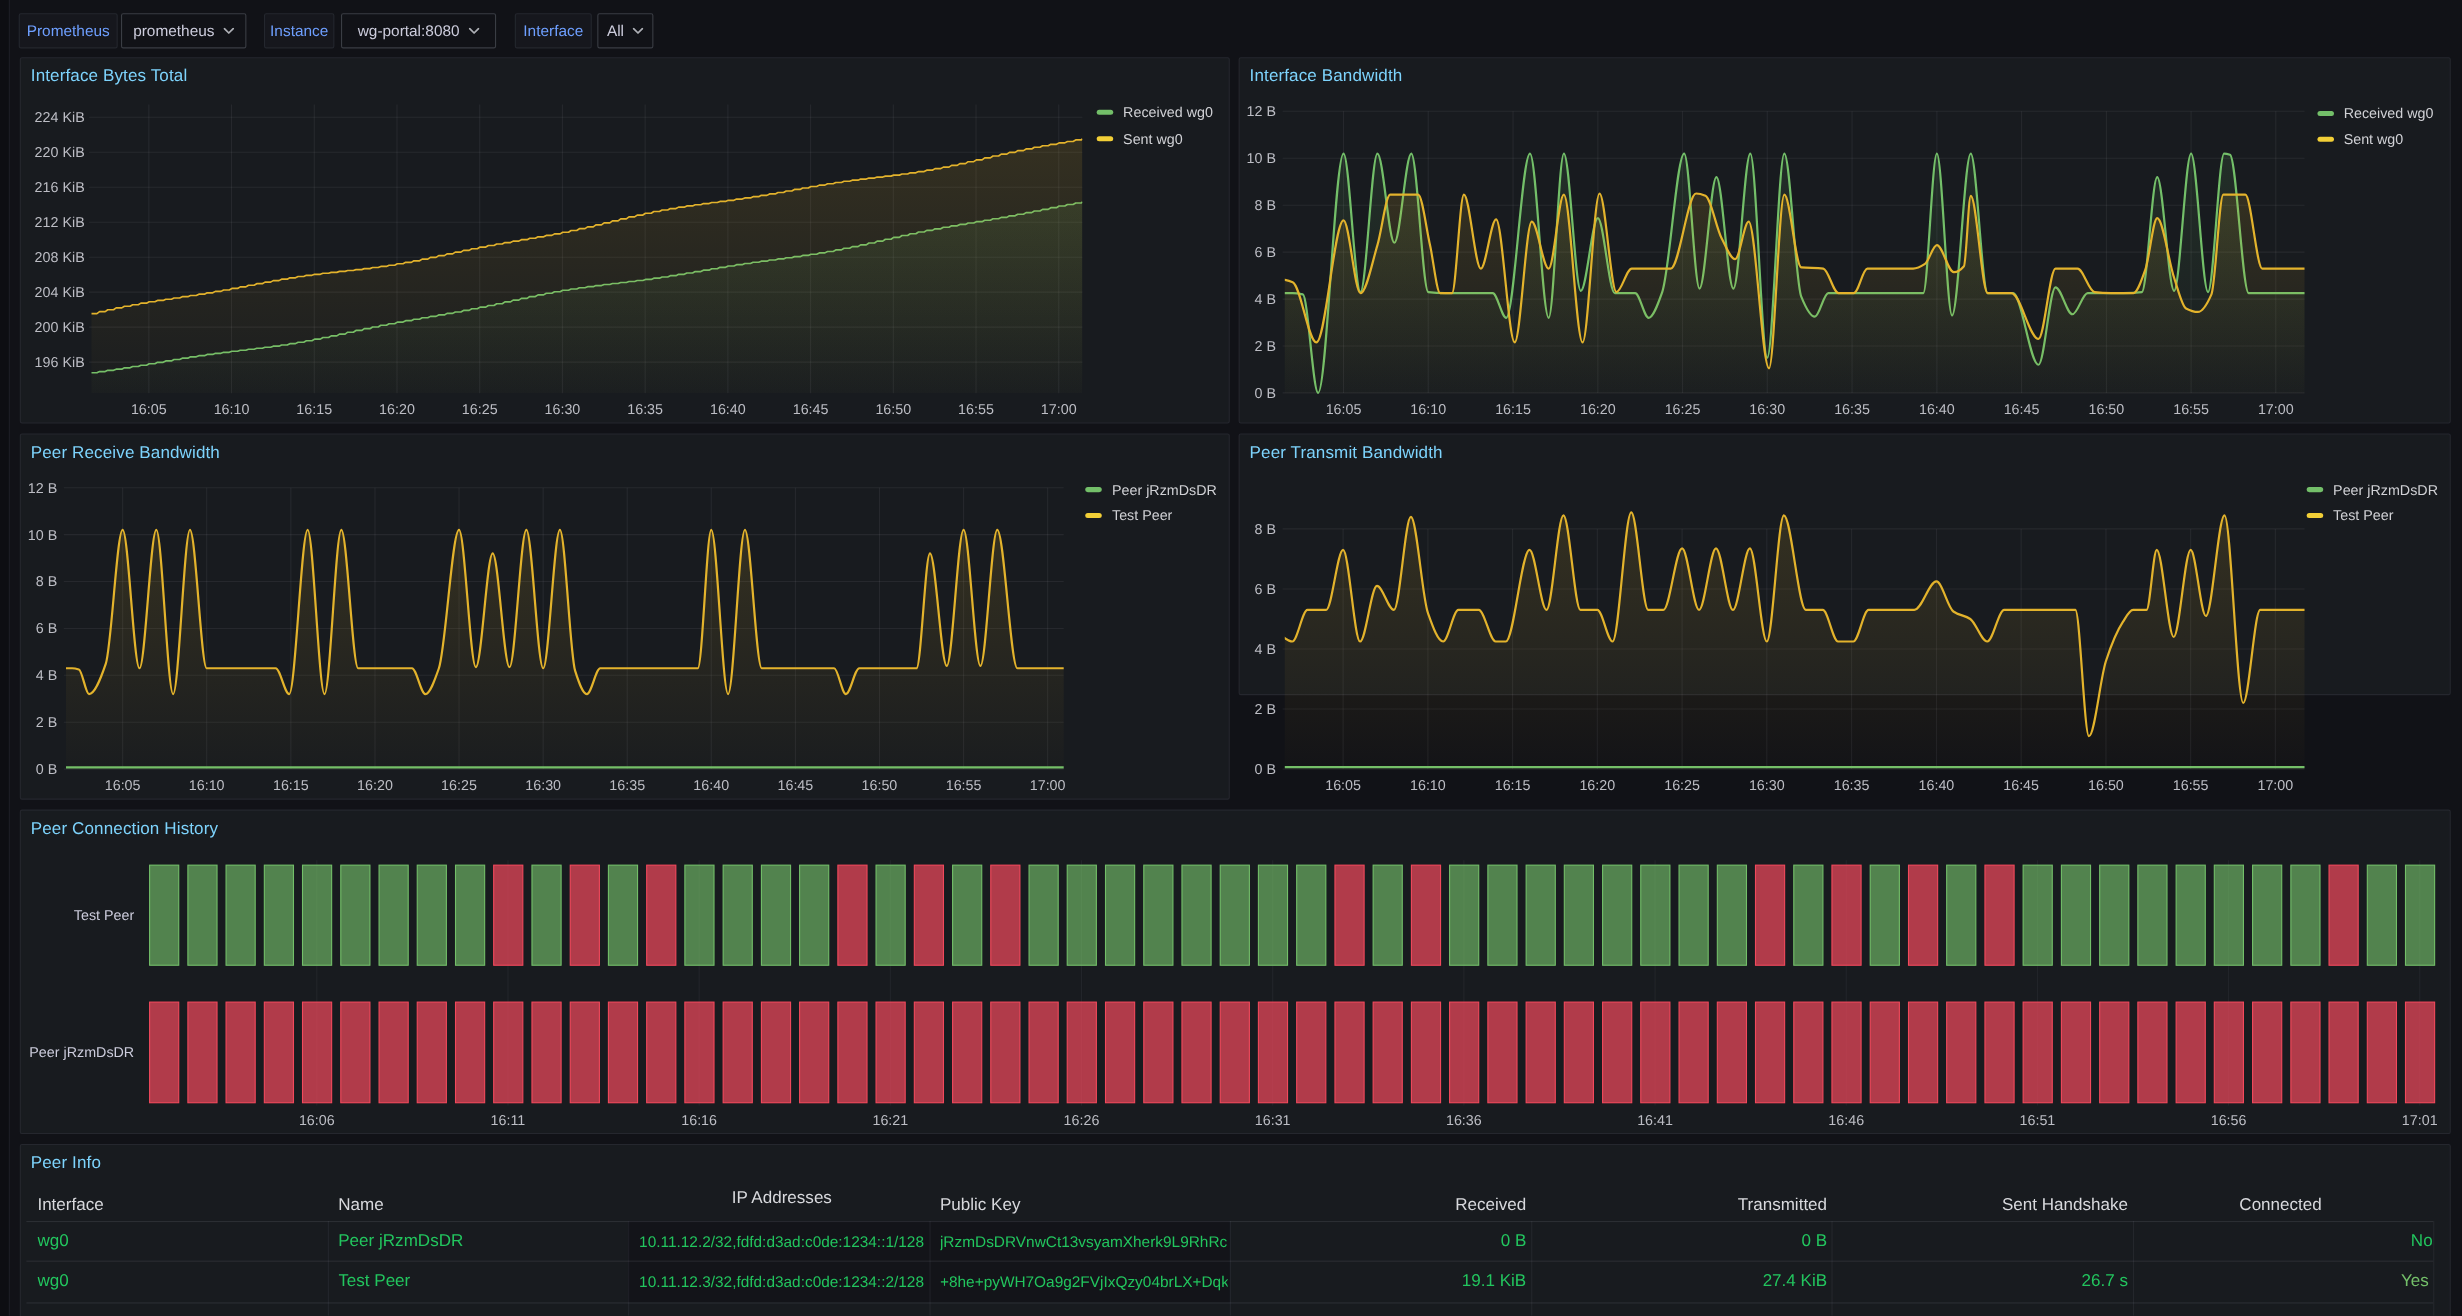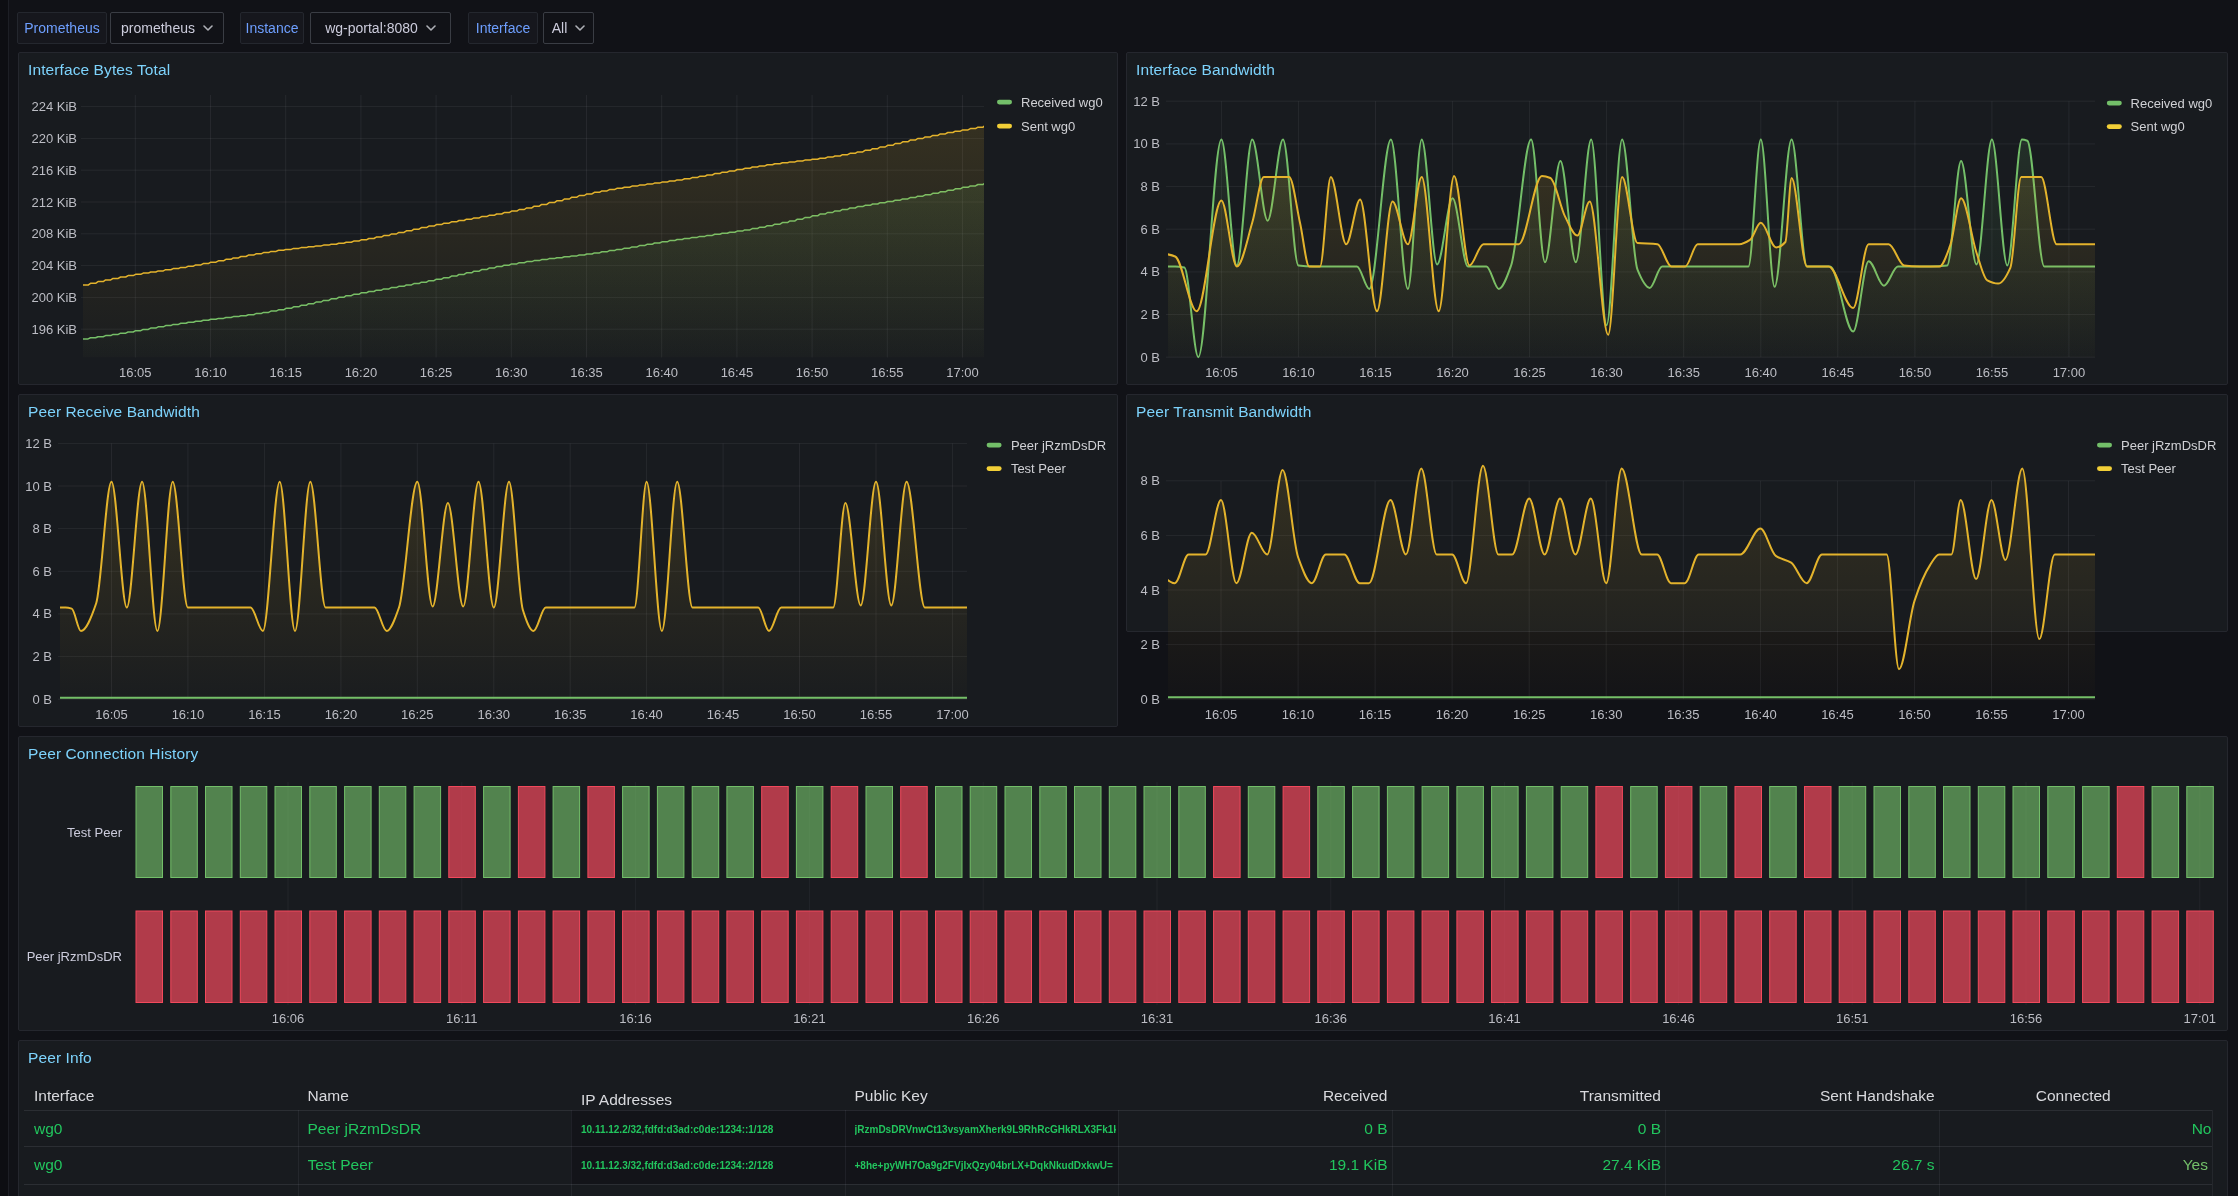--- a/index.html
+++ b/index.html
@@ -7,21 +7,21 @@
 .chart { position:absolute; left:0; top:0; }
 .ax { font:13px "Liberation Sans",sans-serif; fill:#bcbdc4; }
 .lane { font:13px "Liberation Sans",sans-serif; fill:#ccccdc; }
 .leg { font:13px "Liberation Sans",sans-serif; fill:#d0d1d5; }
 .chipL { position:absolute; top:12px; height:32px; background:#16171d; border:1px solid #24272e; border-radius:2px;
   color:#6e9fff; font-size:14px; font-weight:500; display:flex; align-items:center; justify-content:center; }
 .chipV { position:absolute; top:12px; height:32px; background:#111217; border:1px solid #3a3d44; border-radius:2px;
   color:#ccccdc; font-size:14px; font-weight:500; display:flex; align-items:center; justify-content:center; }
 .th { position:absolute; font-size:15.5px; font-weight:500; color:#d8d9dd; height:18px; line-height:18px; overflow:hidden; white-space:nowrap; }
 .td { position:absolute; font-size:15.5px; color:#22c55e; height:18px; line-height:18px; overflow:hidden; white-space:nowrap; }
-.tds { font-size:10px; line-height:19px;font-weight:bold; }
+.tds { font-size:14px; line-height:19px; }
 .edge { position:absolute; left:8px; top:0; width:1px; height:1196px; background:#1d1f25; }
 </style></head>
 <body>
 <div style="position:absolute;left:0;top:0;width:8px;height:1196px;background:#0d0e12"></div>
 <div class="edge"></div>
 <div class="chipL" style="left:17px;width:90px">Prometheus</div>
 <div class="chipV" style="left:110px;width:114px">prometheus<svg width="10" height="6" viewBox="0 0 10 6" style="margin-left:8px">
       <polyline points="1,1 5,5 9,1" fill="none" stroke="#aeb0b6" stroke-width="1.6" stroke-linecap="round" stroke-linejoin="round"></polyline>
     </svg></div>
 <div class="chipL" style="left:240px;width:64px">Instance</div>
@@ -478,21 +478,21 @@
     <div style="position:absolute;left:278.5px;top:68.5px;width:1px;height:86px;background:rgba(204,204,220,0.07)"></div>
     <div style="position:absolute;left:552px;top:68.5px;width:1px;height:86px;background:rgba(204,204,220,0.07)"></div>
     <div style="position:absolute;left:825.5px;top:68.5px;width:1px;height:86px;background:rgba(204,204,220,0.07)"></div>
     <div style="position:absolute;left:1099px;top:68.5px;width:1px;height:86px;background:rgba(204,204,220,0.07)"></div>
     <div style="position:absolute;left:1372.5px;top:68.5px;width:1px;height:86px;background:rgba(204,204,220,0.07)"></div>
     <div style="position:absolute;left:1646px;top:68.5px;width:1px;height:86px;background:rgba(204,204,220,0.07)"></div>
     <div style="position:absolute;left:1919.5px;top:68.5px;width:1px;height:86px;background:rgba(204,204,220,0.07)"></div>
     <div style="position:absolute;left:2193px;top:68.5px;width:1px;height:86px;background:rgba(204,204,220,0.07)"></div>
     <div class="th" style="left:15px;top:46px;width:259.5px;text-align:left">Interface</div>
     <div class="th" style="left:288.5px;top:46px;width:259.5px;text-align:left">Name</div>
-    <div class="th" style="left:562px;top:50px;width:259.5px;text-align:left">IP Addresses</div>
+    <div class="th" style="left:562px;top:40px;width:259.5px;text-align:center">IP Addresses</div>
     <div class="th" style="left:835.5px;top:46px;width:259.5px;text-align:left">Public Key</div>
     <div class="th" style="left:1099px;top:46px;width:269.5px;text-align:right">Received</div>
     <div class="th" style="left:1372.5px;top:46px;width:269.5px;text-align:right">Transmitted</div>
     <div class="th" style="left:1646px;top:46px;width:269.5px;text-align:right">Sent Handshake</div>
     <div class="th" style="left:1919.5px;top:46px;width:269.5px;text-align:center">Connected</div>
     <div class="td" style="left:15px;top:78.5px;width:261.5px;text-align:left;">wg0</div>
     <div class="td" style="left:288.5px;top:78.5px;width:261.5px;text-align:left;">Peer jRzmDsDR</div>
     <div class="td tds" style="left:562px;top:78.5px;width:261.5px;text-align:left;">10.11.12.2/32,fdfd:d3ad:c0de:1234::1/128</div>
     <div class="td tds" style="left:835.5px;top:78.5px;width:261.5px;text-align:left;">jRzmDsDRVnwCt13vsyamXherk9L9RhRcGHkRLX3Fk1k=</div>
     <div class="td" style="left:1099px;top:78.5px;width:269.5px;text-align:right;">0 B</div>

